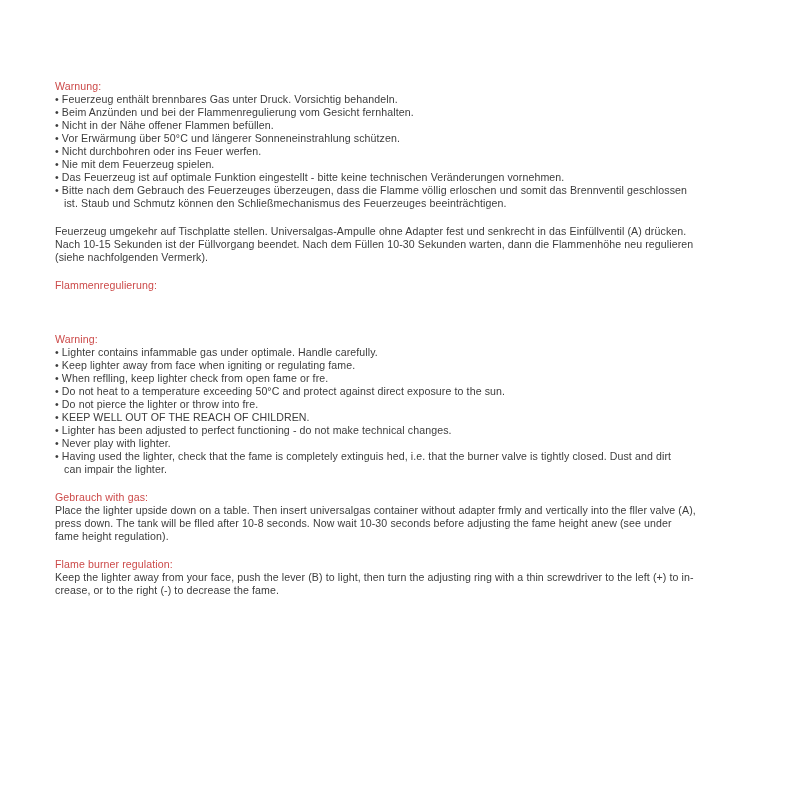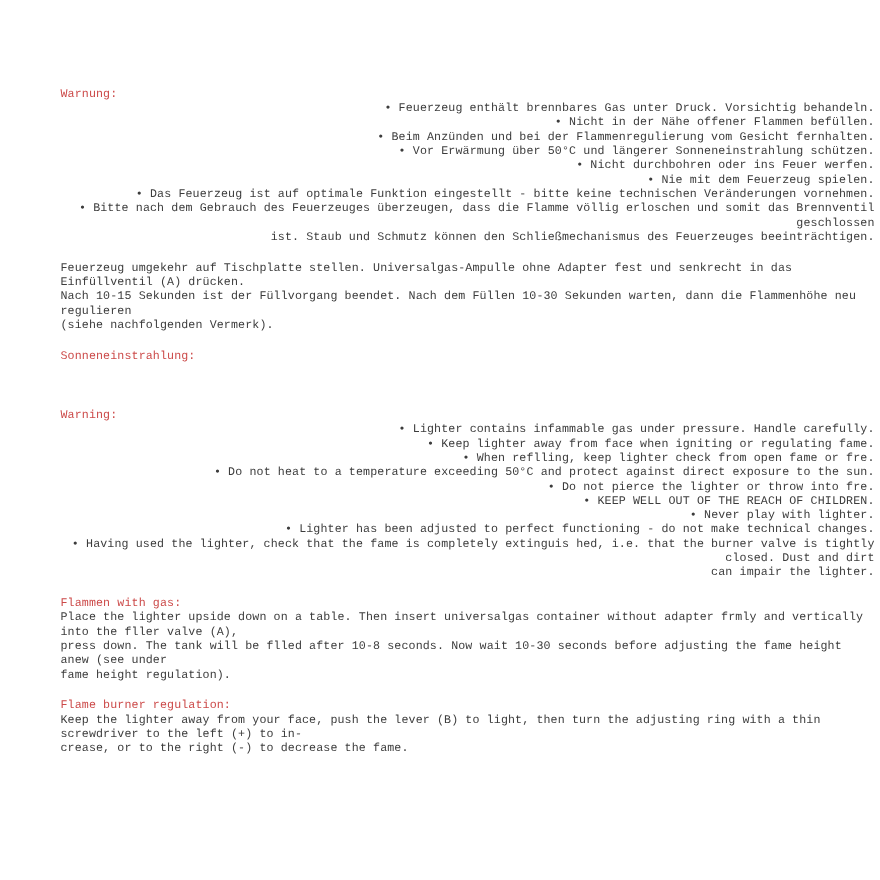--- a/index.html
+++ b/index.html
@@ -17,76 +17,75 @@
   }
   .doc {
     position: absolute;
     left: 55px;
     top: 80px;
     width: 740px;
     font-size: 10.6px;
     line-height: 13px;
     letter-spacing: 0.1px;
   }
-  .section { margin: 0; font-family: Liberation Mono, monospace; }
+  .section { margin: 0; }
   .section + .section { margin-top: 15px; }
   .heading {
     font-weight: normal;
     margin: 0;
   }
   .bullet {
     padding-left: 9px;
     text-indent: -9px;
     white-space: pre-line;
-    text-align: right;
   }
   .para {
     white-space: pre-line;
   }
 </style>
 </head>
 <body>
 
 <div class="page">
   <div class="doc" style="color: rgb(60, 60, 60);">
       <section class="section">
         <div class="heading" style="color: rgb(204, 74, 73);">Warnung:</div>
         <div class="bullet">• Feuerzeug enthält brennbares Gas unter Druck. Vorsichtig behandeln.</div>
+        <div class="bullet">• Beim Anzünden und bei der Flammenregulierung vom Gesicht fernhalten.</div>
         <div class="bullet">• Nicht in der Nähe offener Flammen befüllen.</div>
-        <div class="bullet">• Beim Anzünden und bei der Flammenregulierung vom Gesicht fernhalten.</div>
         <div class="bullet">• Vor Erwärmung über 50°C und längerer Sonneneinstrahlung schützen.</div>
         <div class="bullet">• Nicht durchbohren oder ins Feuer werfen.</div>
         <div class="bullet">• Nie mit dem Feuerzeug spielen.</div>
         <div class="bullet">• Das Feuerzeug ist auf optimale Funktion eingestellt - bitte keine technischen Veränderungen vornehmen.</div>
         <div class="bullet">• Bitte nach dem Gebrauch des Feuerzeuges überzeugen, dass die Flamme völlig erloschen und somit das Brennventil geschlossen
 ist. Staub und Schmutz können den Schließmechanismus des Feuerzeuges beeinträchtigen.</div>
       </section>
       <section class="section">
         <div class="para">Feuerzeug umgekehr auf Tischplatte stellen. Universalgas-Ampulle ohne Adapter fest und senkrecht in das Einfüllventil (A) drücken.
 Nach 10-15 Sekunden ist der Füllvorgang beendet. Nach dem Füllen 10-30 Sekunden warten, dann die Flammenhöhe neu regulieren
 (siehe nachfolgenden Vermerk).</div>
       </section>
       <section class="section">
-        <div class="heading" style="color: rgb(204, 74, 73);">Sonneneinstrahlung:</div>
+        <div class="heading" style="color: rgb(204, 74, 73);">Flammenregulierung:</div>
       </section>
       <section class="section">
         <div class="heading" style="color: rgb(204, 74, 73); margin-top: 41px;">Warning:</div>
-        <div class="bullet">• Lighter contains infammable gas under pressure. Handle carefully.</div>
+        <div class="bullet">• Lighter contains infammable gas under optimale. Handle carefully.</div>
         <div class="bullet">• Keep lighter away from face when igniting or regulating fame.</div>
         <div class="bullet">• When reflling, keep lighter check from open fame or fre.</div>
         <div class="bullet">• Do not heat to a temperature exceeding 50°C and protect against direct exposure to the sun.</div>
         <div class="bullet">• Do not pierce the lighter or throw into fre.</div>
         <div class="bullet">• KEEP WELL OUT OF THE REACH OF CHILDREN.</div>
+        <div class="bullet">• Lighter has been adjusted to perfect functioning - do not make technical changes.</div>
         <div class="bullet">• Never play with lighter.</div>
-        <div class="bullet">• Lighter has been adjusted to perfect functioning - do not make technical changes.</div>
         <div class="bullet">• Having used the lighter, check that the fame is completely extinguis hed, i.e. that the burner valve is tightly closed. Dust and dirt
 can impair the lighter.</div>
       </section>
       <section class="section">
-        <div class="heading" style="color: rgb(204, 74, 73);">Flammen with gas:</div>
+        <div class="heading" style="color: rgb(204, 74, 73);">Gebrauch with gas:</div>
         <div class="para">Place the lighter upside down on a table. Then insert universalgas container without adapter frmly and vertically into the fller valve (A),
 press down. The tank will be flled after 10-8 seconds. Now wait 10-30 seconds before adjusting the fame height anew (see under
 fame height regulation).</div>
       </section>
       <section class="section">
         <div class="heading" style="color: rgb(204, 74, 73);">Flame burner regulation:</div>
         <div class="para">Keep the lighter away from your face, push the lever (B) to light, then turn the adjusting ring with a thin screwdriver to the left (+) to in-
 crease, or to the right (-) to decrease the fame.</div>
       </section>
     </div>

